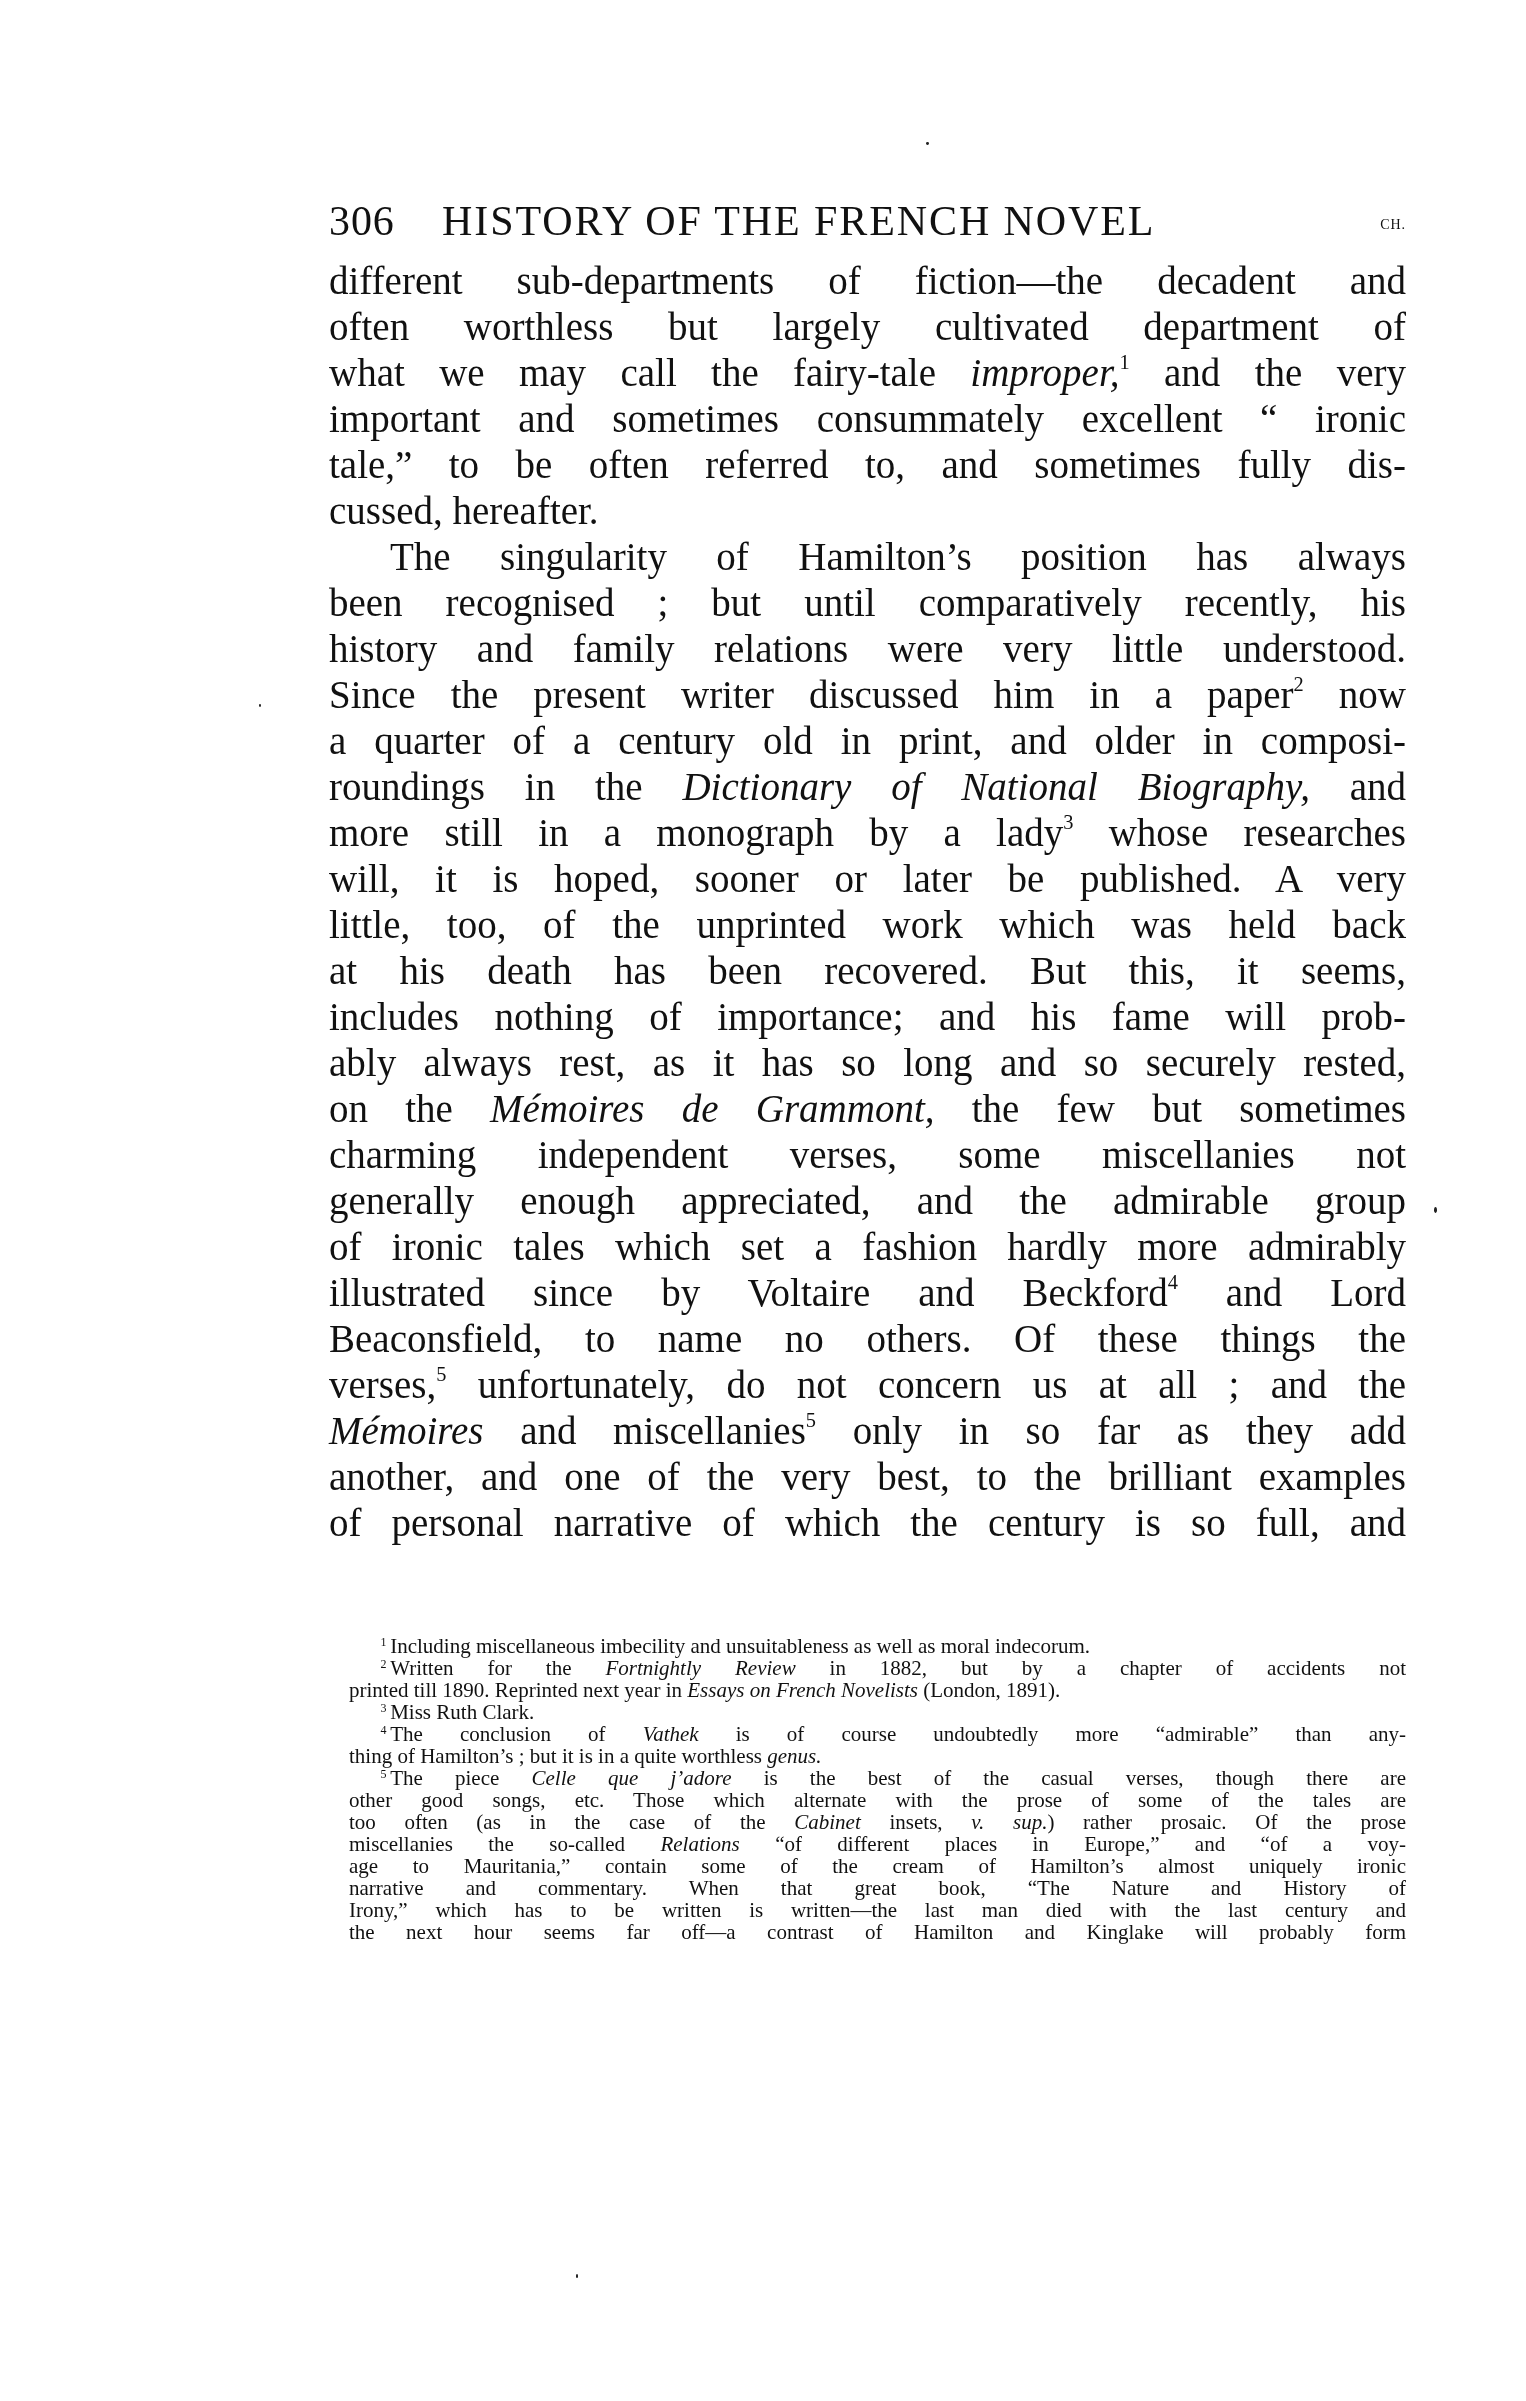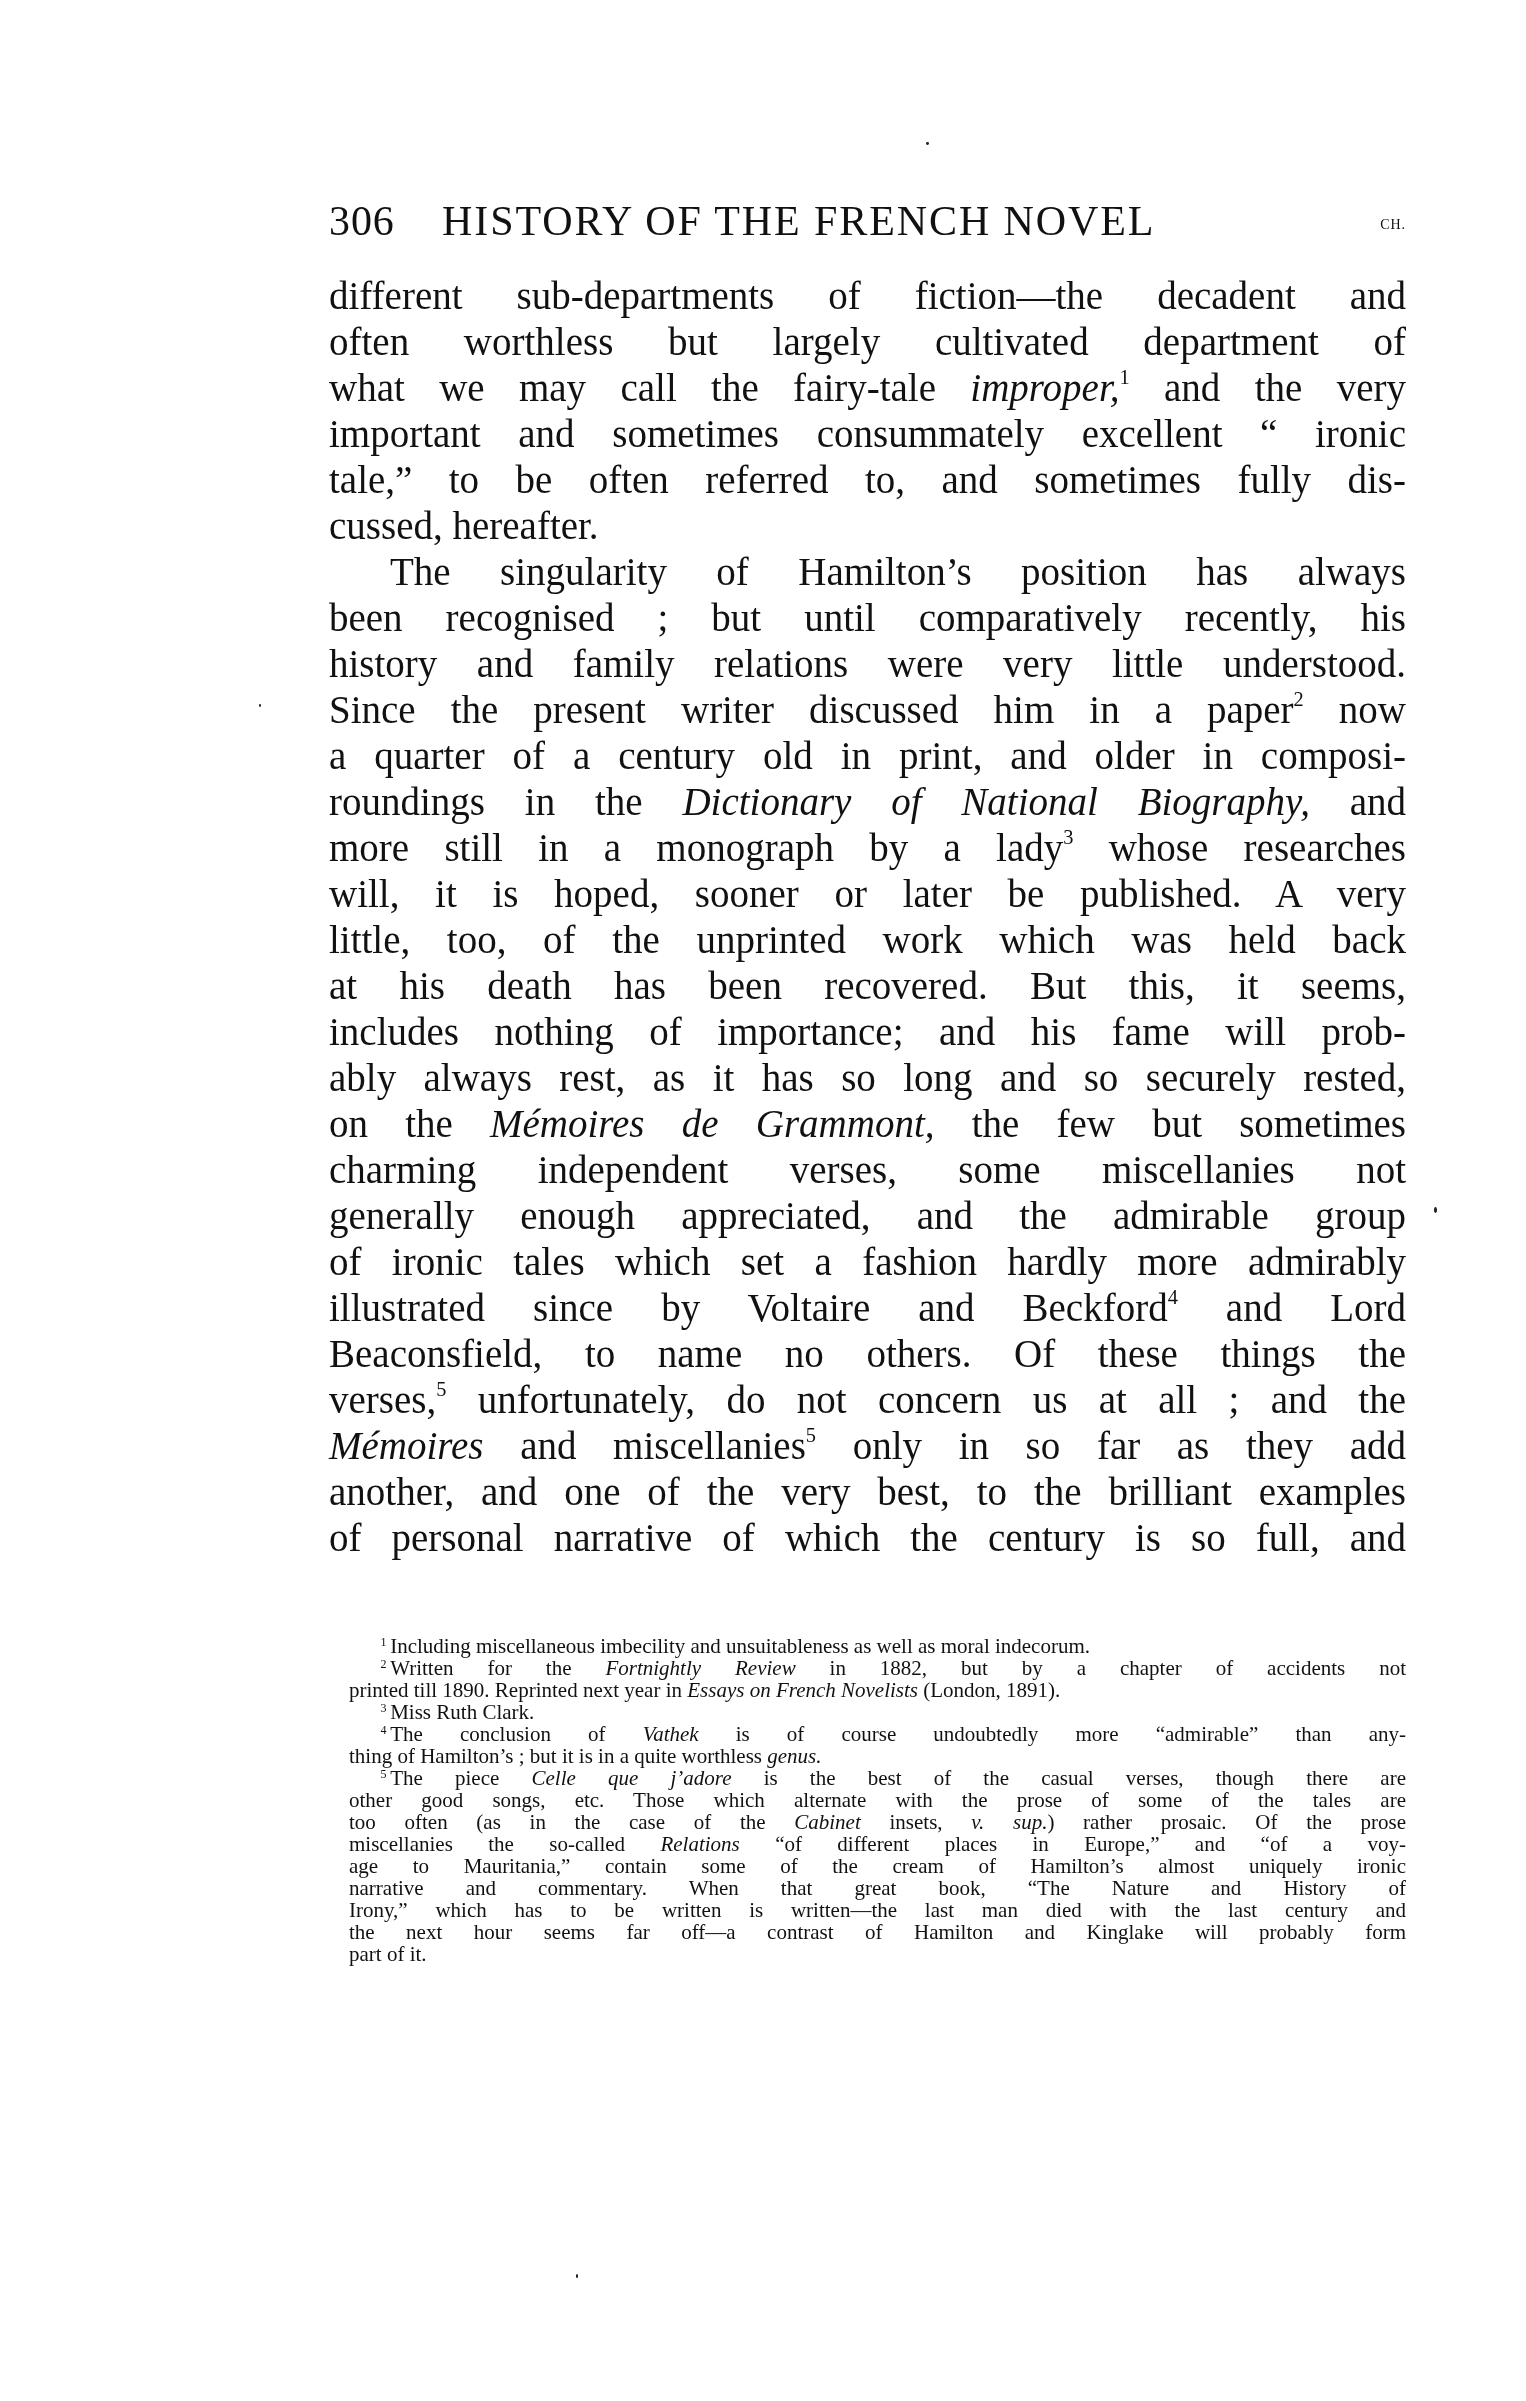--- a/index.html
+++ b/index.html
@@ -42,21 +42,21 @@
   }
   .running-head .chapter {
     position: absolute;
     right: 0;
     top: 3.7px;
     font-size: 14px;
     letter-spacing: 0.9px;
   }
   .body-text {
     position: absolute;
-    top: 273px;
+    top: 258px;
     left: 0;
     width: 1077px;
     font-size: 39px;
     line-height: 46px;
     text-align: justify;
     hyphens: none;
   }
   .line {
     display: block;
     text-align: justify;
@@ -160,21 +160,20 @@
       <span class="fline indent"><sup class="fnum">4</sup><span>The conclusion of </span><em>Vathek</em><span> is of course undoubtedly more “admirable” than any-</span></span>
       <span class="fline last"><span>thing of Hamilton’s ;  but it is in a quite worthless </span><em>genus.</em></span>
       <span class="fline indent"><sup class="fnum">5</sup><span>The piece </span><em>Celle que j’adore</em><span> is the best of the casual verses, though there are</span></span>
       <span class="fline"><span>other good songs, etc.  Those which alternate with the prose of some of the tales are</span></span>
       <span class="fline"><span>too often (as in the case of the </span><em>Cabinet</em><span> insets, </span><em>v. sup.</em><span>) rather prosaic.  Of the prose</span></span>
       <span class="fline"><span>miscellanies the so-called </span><em>Relations</em><span> “of different places in Europe,” and “of a voy-</span></span>
       <span class="fline"><span>age to Mauritania,” contain some of the cream of Hamilton’s almost uniquely ironic</span></span>
       <span class="fline"><span>narrative and commentary.  When that great book, “The Nature and History of</span></span>
       <span class="fline"><span>Irony,” which has to be written is written—the last man died with the last century and</span></span>
       <span class="fline"><span>the next hour seems far off—a contrast of Hamilton and Kinglake will probably form</span></span>
-      <span class="fline last"><span>part of it.</span></span>
     </div>
 </div>
 
 <div class="speck" style="left:926px;top:142px;width:2.8px;height:2.8px;"></div>
 <div class="speck" style="left:259px;top:704px;width:1.9px;height:2.8px;"></div>
 <div class="speck" style="left:1434px;top:1207px;width:2.8px;height:5.6px;"></div>
 <div class="speck" style="left:576px;top:2274px;width:1.9px;height:3.7px;"></div>
 
 
 </body></html>

